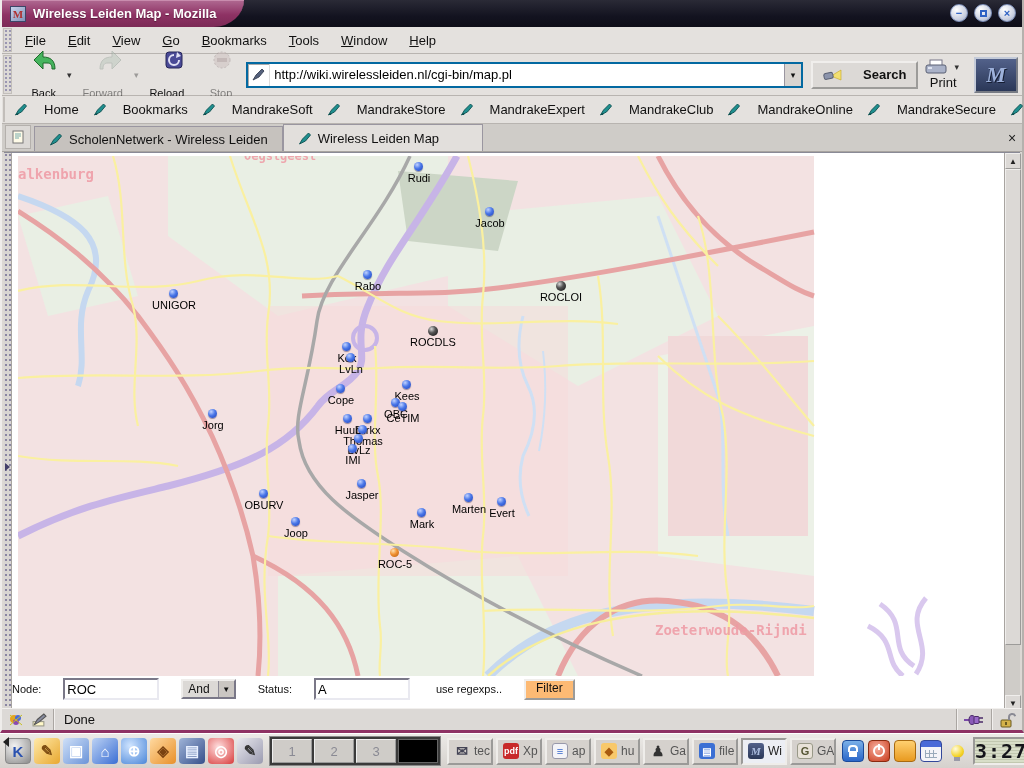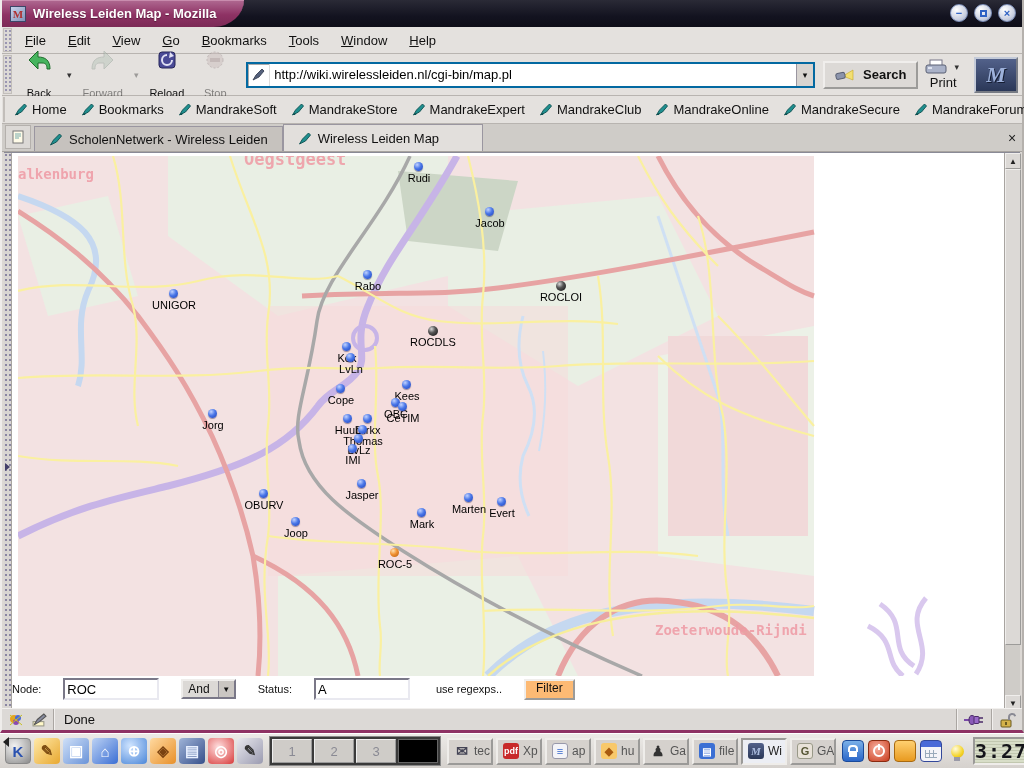--- a/index.html
+++ b/index.html
@@ -21,37 +21,37 @@
     border:1px solid #7e90ba;color:#2f62c4;font:bold 11px "Liberation Sans",sans-serif;display:flex;align-items:center;justify-content:center;line-height:1;}
   .win-btn .sq{width:7px;height:7px;border:2px solid #2f62c4;display:block;}
   
   .menubar{position:absolute;left:0;top:27px;right:0;height:27px;background:#e4e1de;border-bottom:1px solid #b8b4b0;display:flex;align-items:center;}
   .grippy{width:9px;align-self:stretch;margin:1px 2px 1px 1px;background-image:radial-gradient(circle at 2px 2px,#9a96b2 1px,transparent 1.4px);
     background-size:4px 4px;background-color:#dcd9d6;border:1px solid #c2beba;}
   .menu-item{padding:4px 11px;font-size:13px;}
   .menu-item u{text-decoration:underline;}
   
   .toolbar{position:absolute;left:0;top:54px;right:0;height:42px;background:#e4e1de;border-bottom:1px solid #b8b4b0;display:flex;align-items:center;gap:2px;padding-right:4px;}
-  .navbtn{display:flex;flex-direction:column;align-items:center;justify-content:center;padding:1px 6px;min-width:46px;gap:17px;}
+  .navbtn{display:flex;flex-direction:column;align-items:flex-end;justify-content:center;padding:1px 6px;min-width:46px;gap:17px;}
   .navbtn .lbl{font-size:11px;}
   .navbtn.disabled{opacity:.48;filter:grayscale(60%);}
   .caret{font-size:9px;color:#333;padding:0 3px;align-self:center;}
   .caret.disabled{opacity:.4;}
   .urlbox{flex:1;display:flex;align-items:center;height:26px;margin:0 6px;background:#fff;border:2px solid #0369a1;box-shadow:inset 1px 1px 0 #aaa;}
   .urlfav{width:22px;display:flex;align-items:center;justify-content:center;border-right:1px solid #ddd;height:100%;}
   .urlinput{flex:1;border:0;outline:0;font:13px "Liberation Sans",sans-serif;padding:0 4px;height:100%;}
   .urldrop{width:17px;height:100%;background:#d8d4d0;border-left:1px solid #9a96a0;display:flex;align-items:center;justify-content:center;font-size:9px;}
-  .searchbtn{display:flex;align-items:center;gap:8px;height:28px;padding:0 10px;background:#dcd9d6;border:2px outset #f0eeec;font-weight:bold;font-size:13px;}
+  .searchbtn{display:flex;align-items:center;gap:20px;height:28px;padding:0 10px;background:#dcd9d6;border:2px outset #f0eeec;font-weight:bold;font-size:13px;}
   .printbtn{display:flex;flex-direction:column;align-items:center;padding:0 4px;}
   .printbtn .row{display:flex;align-items:center;gap:3px;}
   .logo-btn{width:44px;height:36px;margin-left:6px;background:linear-gradient(#52618a,#2b3858);border:2px outset #c3cad8;
     display:flex;align-items:center;justify-content:center;color:#9db1da;font:bold italic 22px "Liberation Serif",serif;text-shadow:1px 1px 0 #141c30;}
   
   .personalbar{position:absolute;left:0;top:96px;right:0;height:28px;background:#e4e1de;border-bottom:1px solid #b8b4b0;display:flex;align-items:center;}
-  .pbitem{display:flex;align-items:center;gap:4px;padding:3px 7px;font-size:13px;white-space:nowrap;}
+  .pbitem{display:flex;align-items:center;gap:16px;padding:3px 7px;font-size:13px;white-space:nowrap;}
   
   .tabbar{position:absolute;left:0;top:124px;right:0;height:28px;background:#cfccc8;border-bottom:1px solid #a8a4a0;display:flex;align-items:flex-end;}
   .tabnew{width:26px;height:24px;margin:2px 3px;display:flex;align-items:center;justify-content:center;border:1px solid #b4b0ac;background:#dcd9d6;}
   .tab{display:flex;align-items:center;gap:6px;height:25px;padding:0 14px;font-size:13px;border:1px solid #9a96a0;border-bottom:none;background:#c6c2be;min-width:200px;}
   .tab.active{background:#e2dfdc;height:27px;font-weight:normal;}
   .tabclose{margin-left:auto;width:20px;height:20px;display:flex;align-items:center;justify-content:center;font-size:14px;color:#222;align-self:center;}
   
   .content{position:absolute;left:2px;right:2px;top:152px;height:559px;background:#fff;border-top:1px solid #8a8a96;}
   .splitter{position:absolute;left:0;top:0;bottom:0;width:8px;background-image:radial-gradient(circle at 2px 2px,#8a86a2 1px,transparent 1.3px);
     background-size:4px 5px;background-color:#d8d5d2;border-right:1px solid #a8a4a0;}
@@ -368,21 +368,21 @@
             <path d="M640,200 C680,240 720,260 796,280"></path>
             <path d="M700,160 C740,200 770,240 796,270"></path>
             <path d="M620,0 C640,40 660,70 700,110"></path>
             <path d="M0,300 C60,310 110,300 160,310"></path>
           </g>
           <path d="M470,520 C520,475 610,440 796,462" stroke="#f7ee9a" stroke-width="2.5" fill="none"></path>
         </svg>
         <div>
 
         <span class="place-label" style="left: 0px; top: 10px; font-size: 14px;">alkenburg</span>
-            <span class="place-label" style="left: 226px; top: -7px; font-size: 17px;">Oegstgeest</span>
+            <span class="place-label" style="left: 226px; top: -7px; font-size: 12px;">Oegstgeest</span>
             <span class="place-label" style="left: 637px; top: 466px; font-size: 14px;">Zoeterwoude-Rijndi</span>
           </div>
         <div>
 
         <span class="map-node node-blue" style="left: 401px; top: 11px;">
               <span class="dot"></span>
               <span class="nlabel">Rudi</span>
             </span>
             <span class="map-node node-blue" style="left: 472px; top: 56px;">
               <span class="dot"></span>

